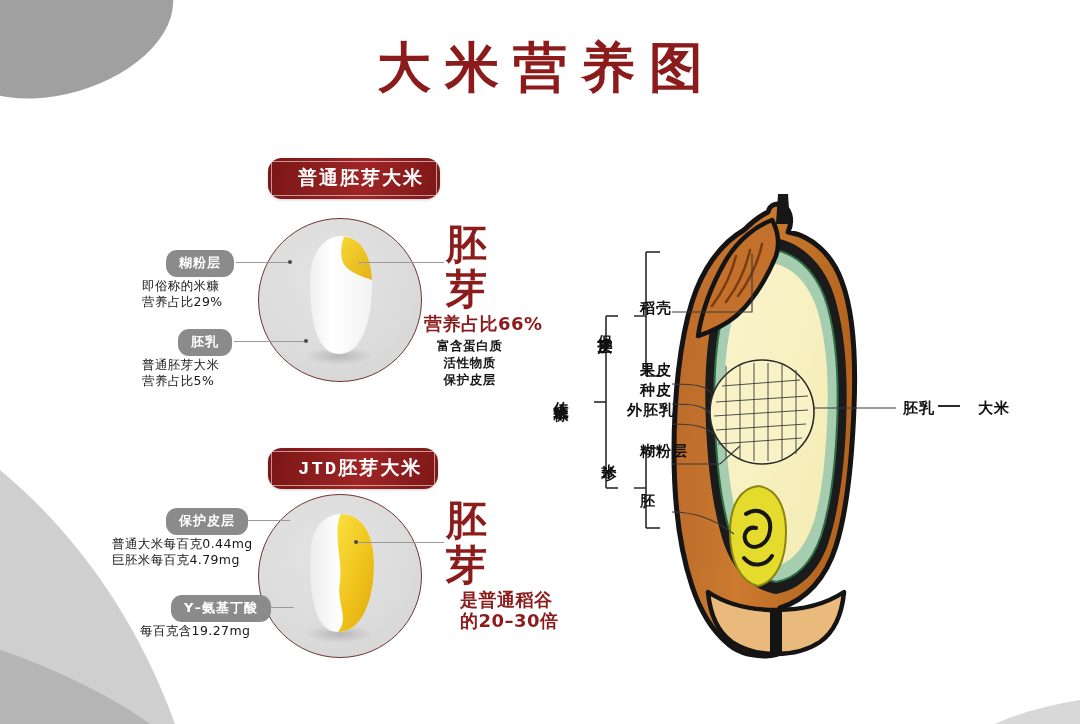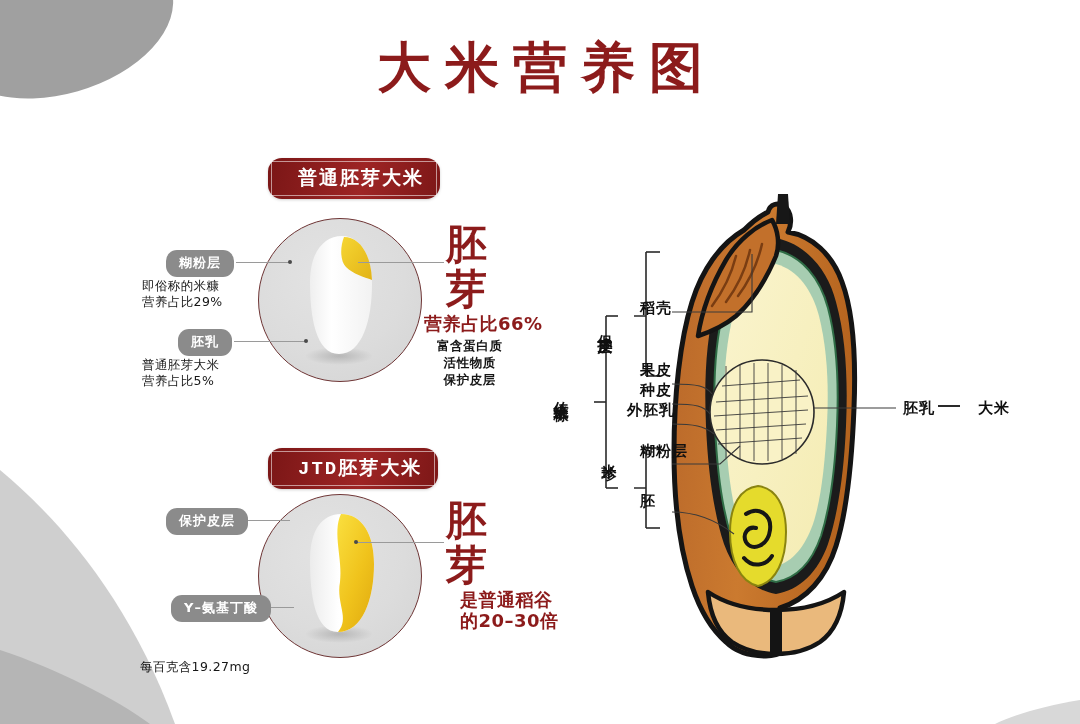--- a/index.html
+++ b/index.html
@@ -95,21 +95,21 @@
     font-weight:normal;
     line-height:16px;
     letter-spacing:.4px;
     white-space:nowrap;
     z-index:6;
     font-family:"DejaVu Sans","Liberation Sans",sans-serif;
   }
   #cap-aleurone{left:142px;top:278px;}
   #cap-endosperm{left:142px;top:357px;}
   #cap-starch{left:112px;top:536px;}
-  #cap-gaba{left:140px;top:623px;margin-top:36px;}
+  #cap-gaba{left:140px;top:623px;}
 
   
   .germ-head{
     position:absolute;
     color:#8c1b1b;
     font-family:"DejaVu Serif","Liberation Serif",serif;
     font-weight:bold;
     font-size:41px;
     line-height:45px;
     letter-spacing:2px;
@@ -272,20 +272,24 @@
     <path d="M52,66 C52,36 64,20 83,20 C104,20 116,40 116,70 C116,106 104,138 80,138 C57,138 52,102 52,66 Z" fill="url(#gw2)"></path>
     <path d="M83,20 C104,20 116,40 116,70 C116,106 104,138 80,138 C92,124 78,110 82,88 C85,66 74,38 83,20 Z" fill="url(#gy2)"></path>
   </svg>
 
   <div class="leader" style="left:240px;top:520px;width:50px;"></div>
   <div class="leader" style="left:248px;top:607px;width:46px;"></div>
   <div class="leader" style="left:356px;top:542px;width:88px;"></div>
   <div class="dot" style="left:354px;top:540px;"></div>
 
   <div class="pill" id="pill-starch">保护皮层</div>
+  <div class="caption" id="cap-starch">
+    <div>普通大米每百克0.44mg</div>
+    <div>巨胚米每百克4.79mg</div>
+  </div>
 
   <div class="pill" id="pill-gaba">Y–氨基丁酸</div>
   <div class="caption" id="cap-gaba">
     <div>每百克含19.27mg</div>
   </div>
 
   <div class="germ-head" id="germ-head-2">
     <div>胚</div>
     <div>芽</div>
   </div>

